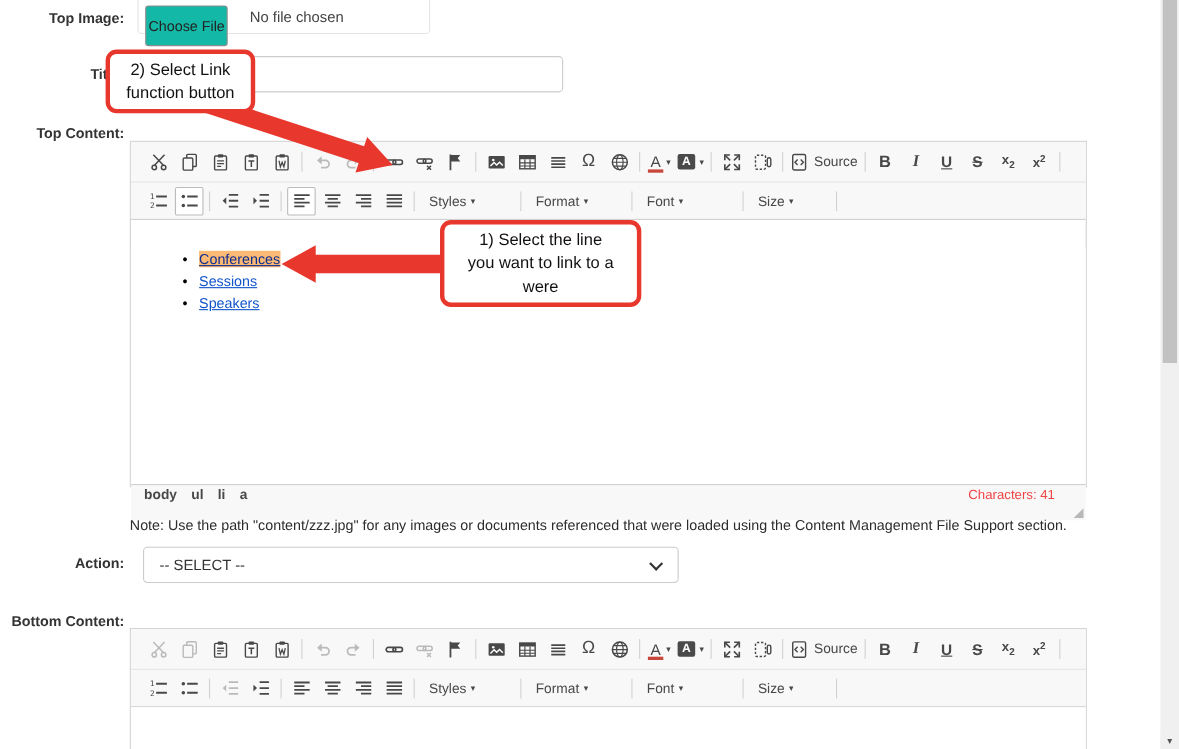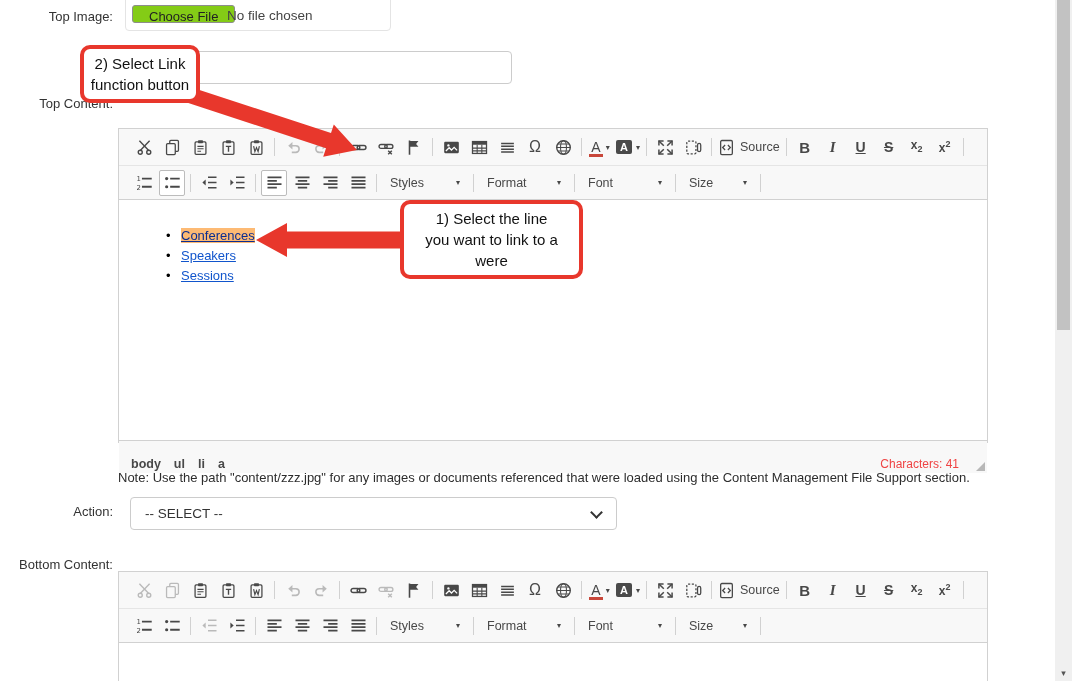--- a/index.html
+++ b/index.html
@@ -1,30 +1,30 @@
 <!DOCTYPE html>
 <html><head>
 <meta charset="utf-8">
 <style>
 *{box-sizing:border-box;margin:0;padding:0}
 html,body{background:#fff}
 body{font-family:"Liberation Sans",sans-serif;color:#333}
 #page{position:relative;width:1072px;height:681px;overflow:hidden;background:#fff}
 
 
-.flabel{position:absolute;left:0;width:113px;text-align:right;font-size:13px;font-weight:400;color:#333;white-space:nowrap}
+.flabel{position:absolute;left:0;width:113px;text-align:right;font-size:13px;font-weight:700;color:#333;white-space:nowrap}
 #lbl-top-image{top:9px}
 #lbl-title{top:60px}
-#lbl-top-content{top:96px}
+#lbl-top-content{top:113px}
 #lbl-action{top:504px}
 #lbl-bottom-content{top:557px}
 
 
 .file-wrap{position:absolute;left:125px;top:-9px;width:266px;height:40px;border:1px solid #e4e4e4;border-radius:4px;background:#fff}
-.file-btn{position:absolute;left:132px;top:5px;height:18px;padding:0 16px;background:#84cc16;border:1px solid #8d8d8d;border-radius:3px;font-size:13px;color:#222;line-height:21px;cursor:pointer;white-space:nowrap}
+.file-btn{position:absolute;left:132px;top:5px;height:37px;padding:0 2px;background:#14b8a6;border:1px solid #8d8d8d;border-radius:3px;font-size:13px;color:#222;line-height:21px;cursor:pointer;white-space:nowrap}
 .file-status{position:absolute;left:227px;top:8px;font-size:13.5px;color:#444;white-space:nowrap}
 
 
 .title-input{position:absolute;left:130px;top:51px;width:382px;height:33px;border:1px solid #ccc;border-radius:4px;background:#fff;font-size:13px;padding:0 10px;color:#333;outline:none}
 
 
 .editor{position:absolute;left:118px;width:870px;border:1px solid #d1d1d1;background:#fff}
 #editor-top{top:128px;height:315px}
 #editor-bottom{top:571px;height:190px}
 .tb-wrap{background:#f8f8f8;border-bottom:1px solid #d1d1d1}
@@ -41,52 +41,52 @@
 .gu{text-decoration:underline}
 .gs{text-decoration:line-through}
 .gx{font-size:12px;}
 .gx sub,.gx sup{font-size:9px}
 .gomega{font-weight:400;font-size:16px}
 .ga{position:relative;font-weight:400;font-size:14px;padding:0 1px}
 .ga::after{content:"";position:absolute;left:-1px;right:-1px;bottom:-3px;height:3px;background:#c8473a}
 .gabox{display:inline-block;width:16px;height:14px;line-height:14px;text-align:center;background:#4a4a4a;color:#fff;font-size:11px;font-weight:700;border-radius:2px}
 .dd{font-size:8px;color:#484848;margin-left:4px}
 .tb-word{font-size:12.5px;color:#484848;margin-left:5px}
-.tb-combo{justify-content:space-between;padding:0 7px}
+.tb-combo{justify-content:flex-start;padding:0 7px}
 .combo-label{font-size:12.5px;color:#484848}
 [data-name="styles-button"]{width:86px}
 [data-name="format-button"]{width:90px}
 [data-name="font-button"]{width:90px}
 [data-name="size-button"]{width:74px}
 
 .ed-content{background:#fff;position:relative;cursor:text}
 #editor-top .ed-content{height:214px}
 #editor-bottom .ed-content{height:118px}
 .ed-content ul{list-style:none;margin:26px 0 0;padding-left:62px}
 .ed-content li{font-size:13px;line-height:20px;color:#000}
 .ed-content li::before{content:"•";display:inline-block;width:15px;margin-left:-15px;color:#000}
 .ed-content a{color:#1155cc;text-decoration:underline;cursor:pointer}
 .ed-content a.sel{background:#fdba74;color:#0b2d91}
 
-.ed-footer{height:29px;background:#f8f8f8;border-top:1px solid #d1d1d1;display:flex;align-items:flex-start;padding:16px 12px;position:relative}
+.ed-footer{height:29px;background:#f8f8f8;border-top:1px solid #d1d1d1;display:flex;align-items:flex-end;padding:16px 12px;position:relative}
 .path{display:flex}
 .path span{font-size:12.5px;font-weight:700;color:#484848;margin-right:13px;cursor:pointer}
 .chars{margin-left:auto;font-size:12px;color:#ef4444;padding-right:16px}
 .grip{position:absolute;right:2px;bottom:2px;width:0;height:0;border-left:9px solid transparent;border-bottom:9px solid #b8b8b8}
 
 
 .note{position:absolute;left:118px;top:470px;width:870px;font-size:13px;color:#2d2d2d;white-space:nowrap}
 
 
 .select{position:absolute;left:130px;top:497px;width:487px;height:33px;border:1px solid #ccc;border-radius:4px;background:#fff;font-size:13.5px;color:#333;display:flex;align-items:center;padding:0 14px;cursor:pointer}
 .select .chev{position:absolute;right:15px;top:10px;width:9px;height:9px;border-right:2px solid #333;border-bottom:2px solid #333;transform:rotate(45deg)}
 
 
 .callout{position:absolute;background:#fff;border:4px solid #e8372c;border-radius:10px;z-index:30;text-align:center;color:#111;font-size:15px;line-height:21px;padding:4px 4px;font-weight:400}
-#callout2{left:80px;top:45px;width:120px}
+#callout2{left:96px;top:45px;width:136px}
 #callout1{left:400px;top:200px;width:183px}
 .callout span{display:block}
 .arrows{position:absolute;left:0;top:0;width:1072px;height:681px;z-index:25;pointer-events:none}
 
 
 .sb{position:absolute;right:0;top:0;width:17px;height:681px;background:#f0f0f0}
 .sb-thumb{position:absolute;left:2px;top:0;width:13px;height:330px;background:#c2c2c2;cursor:pointer}
 .sb-btn{position:absolute;left:0;bottom:0;width:17px;height:16px;display:flex;align-items:center;justify-content:center;font-size:9px;color:#555;cursor:pointer;background:#f0f0f0}
 </style>
 </head>
@@ -334,22 +334,22 @@
           <a class="tb-btn tb-combo" data-name="size-button">
             <span class="combo-label">Size</span>
             <span class="dd">▾</span>
           </a>
           <span class="tb-sep" data-name="toolbar-separator"></span>
         </div>
     </div>
     <div class="ed-content" data-name="top-editor-content">
       <ul id="ed1-list" data-name="editor-content-list">
           <li data-name="list-item"><a data-name="content-link-conferences" class="sel">Conferences</a></li>
+          <li data-name="list-item"><a data-name="content-link-sessions">Sessions</a></li>
           <li data-name="list-item"><a data-name="content-link-speakers">Speakers</a></li>
-          <li data-name="list-item"><a data-name="content-link-sessions">Sessions</a></li>
         </ul>
     </div>
     <div class="ed-footer" data-name="top-editor-statusbar">
       <div class="path" id="ed1-path" data-name="element-path">
           <span data-name="element-path-body">body</span>
           <span data-name="element-path-ul">ul</span>
           <span data-name="element-path-li">li</span>
           <span data-name="element-path-a">a</span>
         </div>
       <span class="chars" data-name="character-count">Characters: 41</span>

